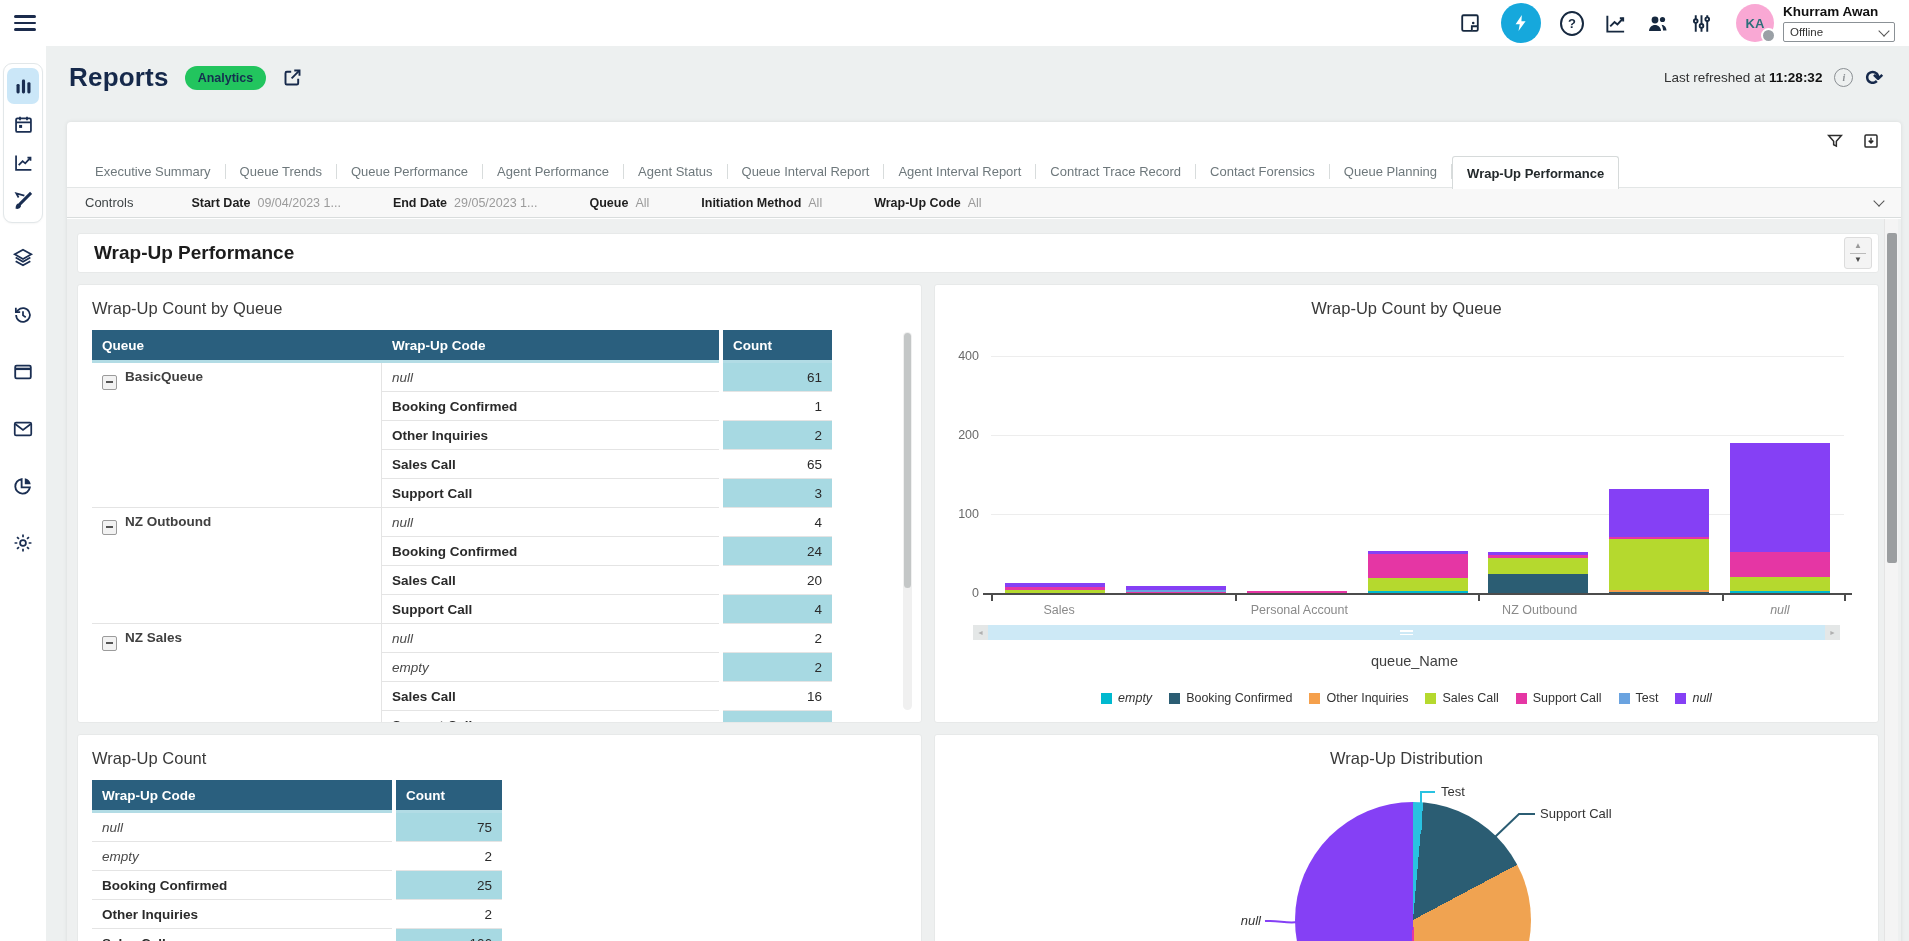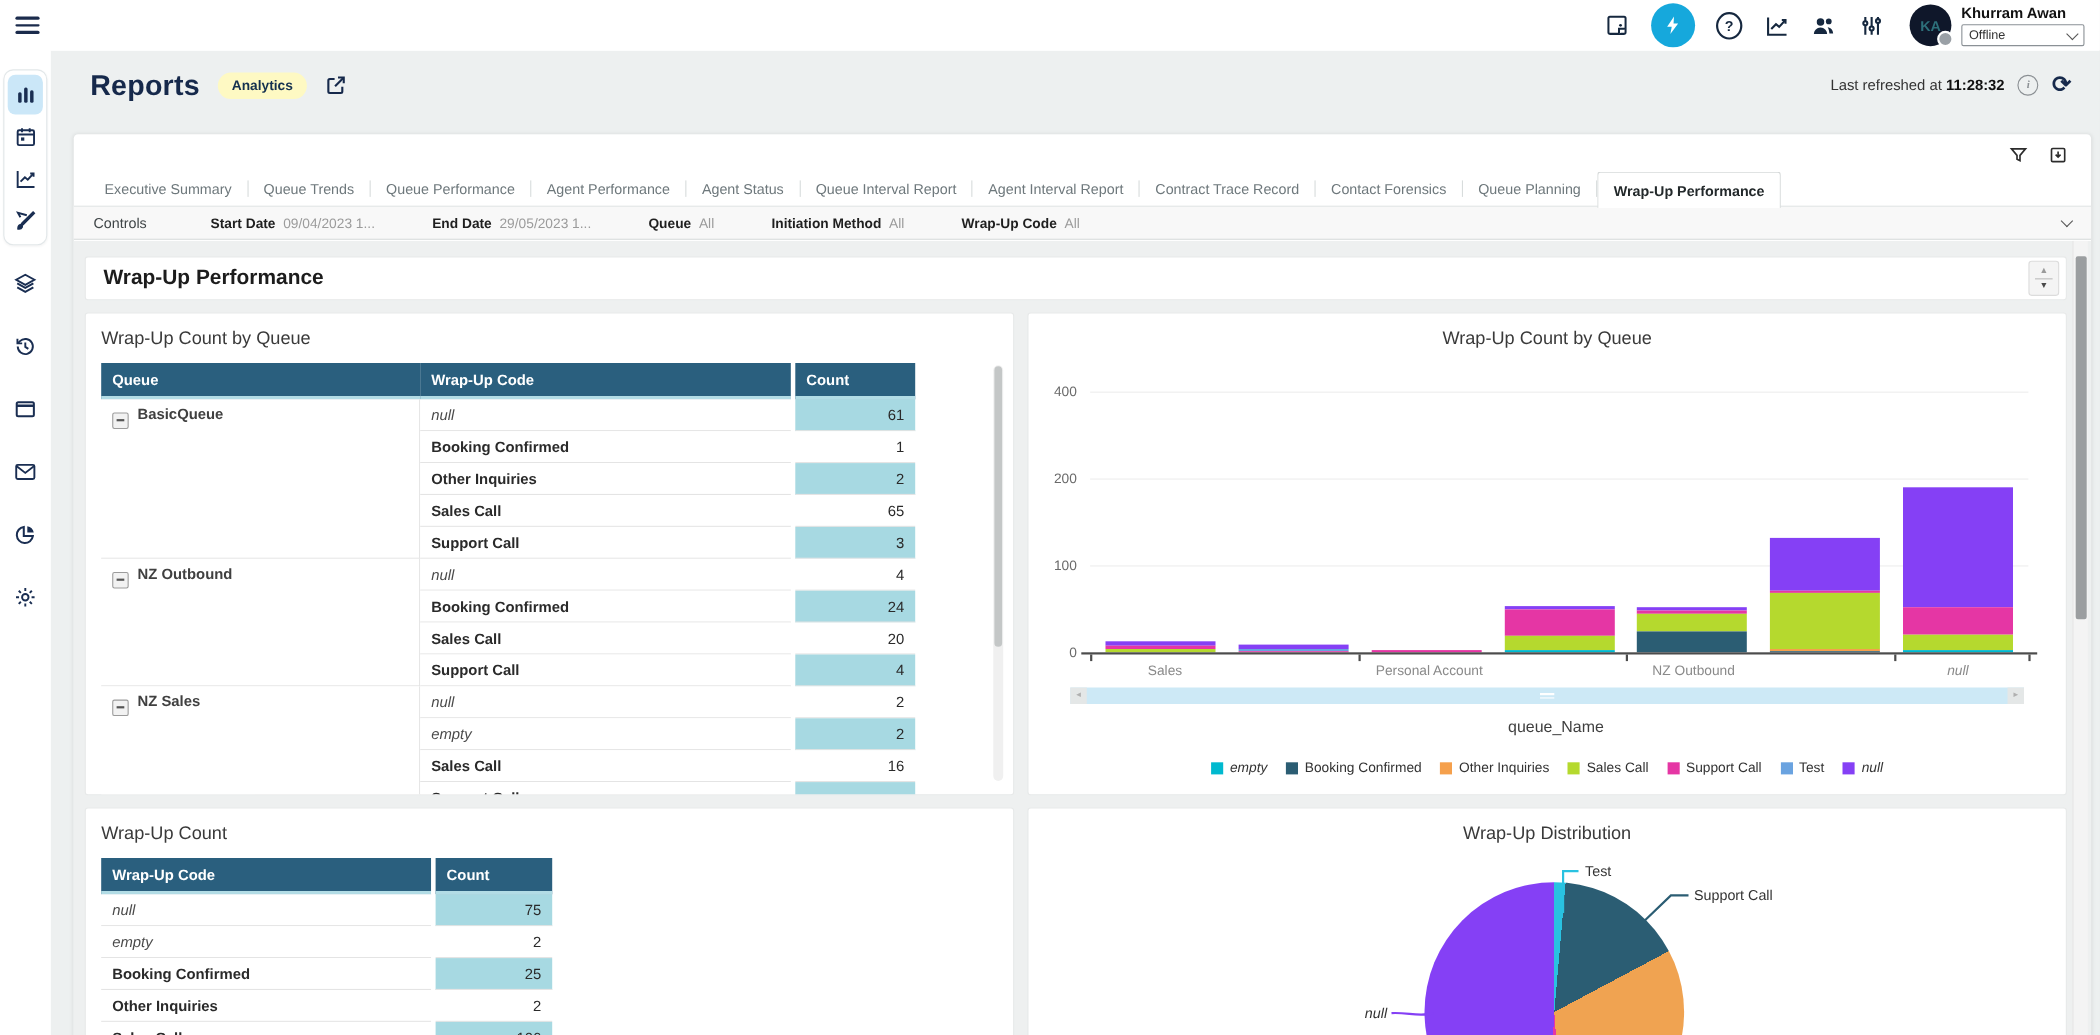--- a/index.html
+++ b/index.html
@@ -7,39 +7,39 @@
          outline:1px solid #4a4a4a;font-family:"Liberation Sans",sans-serif;-webkit-font-smoothing:antialiased;}
   
   .topbar{position:absolute;top:0;left:0;right:0;height:46px;background:#fff;display:flex;align-items:center;justify-content:space-between;padding:0 14px;box-sizing:border-box;z-index:30;}
   .hamburger{width:22px;cursor:pointer;}
   .hamburger div{height:2.6px;background:#1b2b4c;border-radius:2px;margin:4.2px 0;}
   .tb-right{display:flex;align-items:center;gap:19px;}
   .tb-ic{width:24px;height:24px;display:flex;align-items:center;justify-content:center;color:#16283f;}
   .bolt-circle{width:40px;height:40px;border-radius:50%;background:#16a8dc;display:flex;align-items:center;justify-content:center;}
   .help-circ{width:21px;height:21px;border-radius:50%;border:2px solid #16283f;display:flex;align-items:center;justify-content:center;font-size:13px;font-weight:bold;color:#16283f;}
   .user-blk{display:flex;align-items:center;gap:9px;margin-left:4px;}
-  .avatar{position:relative;width:38px;height:38px;border-radius:50%;background:#0f172a;display:flex;align-items:center;justify-content:center;font-size:13px;font-weight:bold;color:#2d6f7a;}
+  .avatar{position:relative;width:38px;height:38px;border-radius:50%;background:#f9a8d4;display:flex;align-items:center;justify-content:center;font-size:13px;font-weight:bold;color:#2d6f7a;}
   .avatar .dot{position:absolute;right:-2px;bottom:-1px;width:11px;height:11px;border-radius:50%;background:#9aa0a6;border:2px solid #fff;}
   .user-col{display:flex;flex-direction:column;gap:3px;}
   .user-name{font-size:13.5px;font-weight:bold;color:#111;}
   .status-select{width:98px;height:18px;border:1px solid #8b9196;border-radius:2px;display:flex;align-items:center;justify-content:space-between;padding:0 6px;font-size:11.5px;color:#333;background:#fff;cursor:pointer;}
   .chev{width:7px;height:7px;border-right:1.6px solid #555;border-bottom:1.6px solid #555;transform:rotate(45deg);margin-top:-3px;}
   
   .sidebar{position:absolute;top:46px;left:0;width:46px;bottom:0;background:#fff;z-index:20;display:flex;flex-direction:column;align-items:center;padding-top:17px;box-sizing:border-box;}
   .side-card{width:38px;border:1px solid #e2e7e9;border-radius:9px;background:#fff;padding:3px 0;display:flex;flex-direction:column;align-items:center;box-shadow:0 1px 2px rgba(0,0,0,.04);}
   .side-item{width:32px;height:36px;display:flex;align-items:center;justify-content:center;border-radius:7px;margin:1px 0;cursor:pointer;color:#1a2e52;}
   .side-item.active{background:#cbe7f8;}
   .side-loose{display:flex;flex-direction:column;align-items:center;gap:31px;margin-top:22px;color:#1a2e52;}
   .side-loose .side-item{height:24px;}
   
   .main{position:absolute;top:46px;left:46px;right:0;bottom:0;background:#edf0f0;}
-  .page-head{display:flex;align-items:center;justify-content:space-between;padding:16px 26px 0 36px;}
+  .page-head{display:flex;align-items:center;justify-content:space-between;padding:16px 26px 0 23px;}
   .ph-left{display:flex;align-items:center;gap:16px;}
   .page-title{font-size:26px;font-weight:800;color:#16294b;letter-spacing:.2px;}
-  .badge{background:#fef9c3;color:#14304f;font-size:12.5px;font-weight:bold;border-radius:13px;padding:5px 13px;}
+  .badge{background:#22c55e;color:#14304f;font-size:12.5px;font-weight:bold;border-radius:13px;padding:5px 13px;}
   .ext-ic{color:#16294b;cursor:pointer;display:flex;}
   .ph-right{display:flex;align-items:center;gap:12px;font-size:13.5px;color:#333;}
   .ph-right b{color:#111;}
   .info-circ{width:17px;height:17px;border-radius:50%;border:1.5px solid #8a8f93;color:#8a8f93;font-size:10px;display:flex;align-items:center;justify-content:center;font-weight:bold;font-style:italic;font-family:"Liberation Serif",serif;}
   .refresh-ic{font-size:21px;color:#16294b;font-weight:bold;cursor:pointer;line-height:1;}
   
   .card{position:absolute;left:21px;right:8px;top:76px;bottom:-30px;background:#fff;border-radius:4px 4px 0 0;box-shadow:0 0 4px rgba(0,0,0,.09);}
   .card-icons{position:absolute;top:9px;right:20px;display:flex;gap:16px;color:#2c2c2c;z-index:5;}
   .card-icons .tb-ic{width:20px;height:20px;cursor:pointer;}
   

